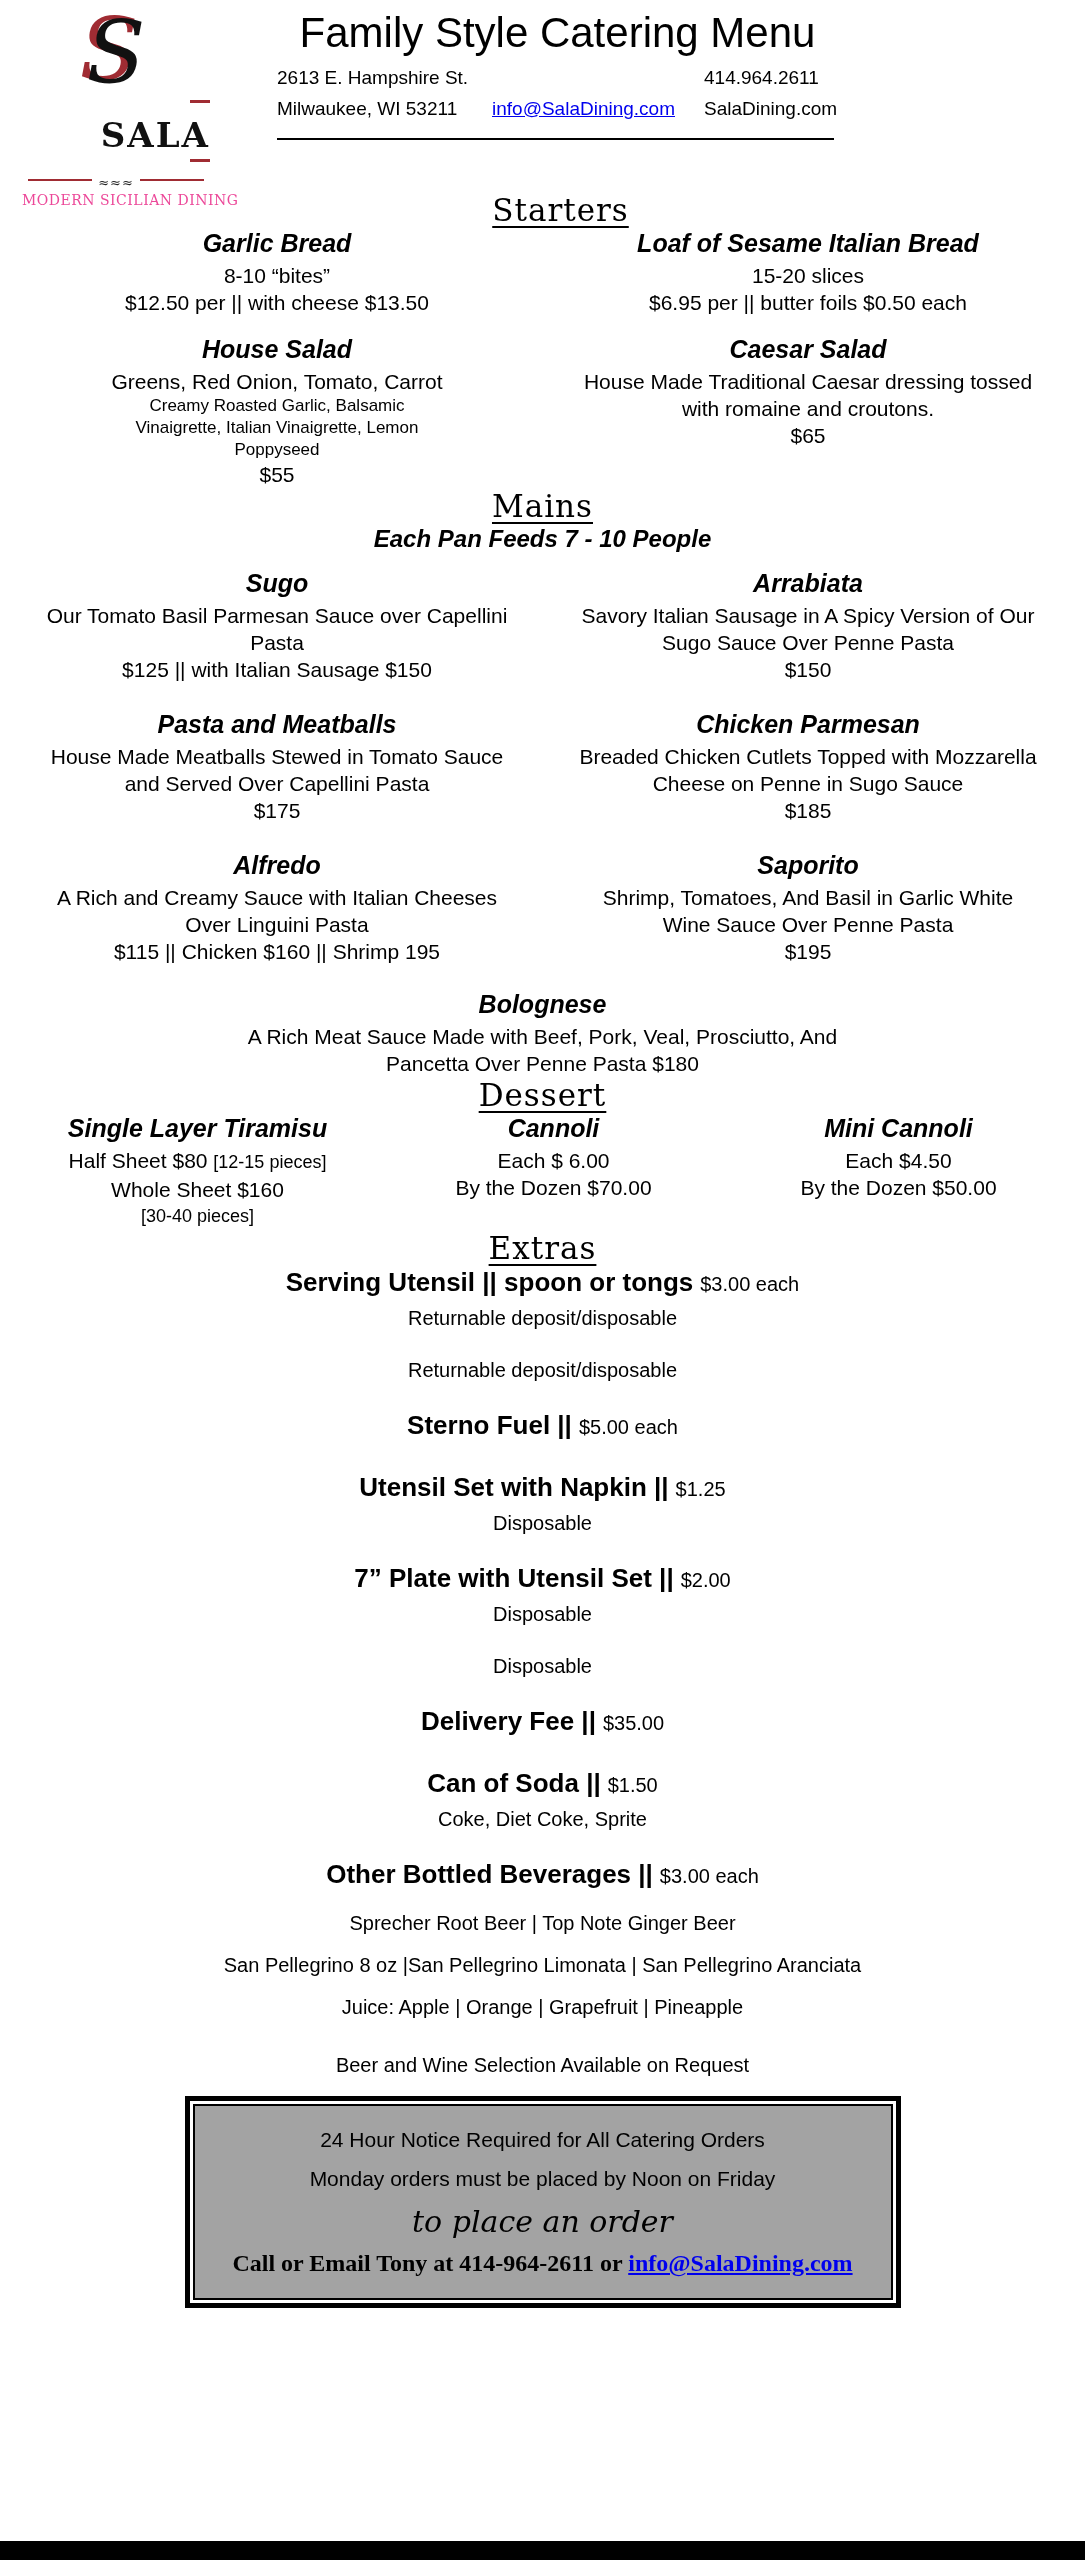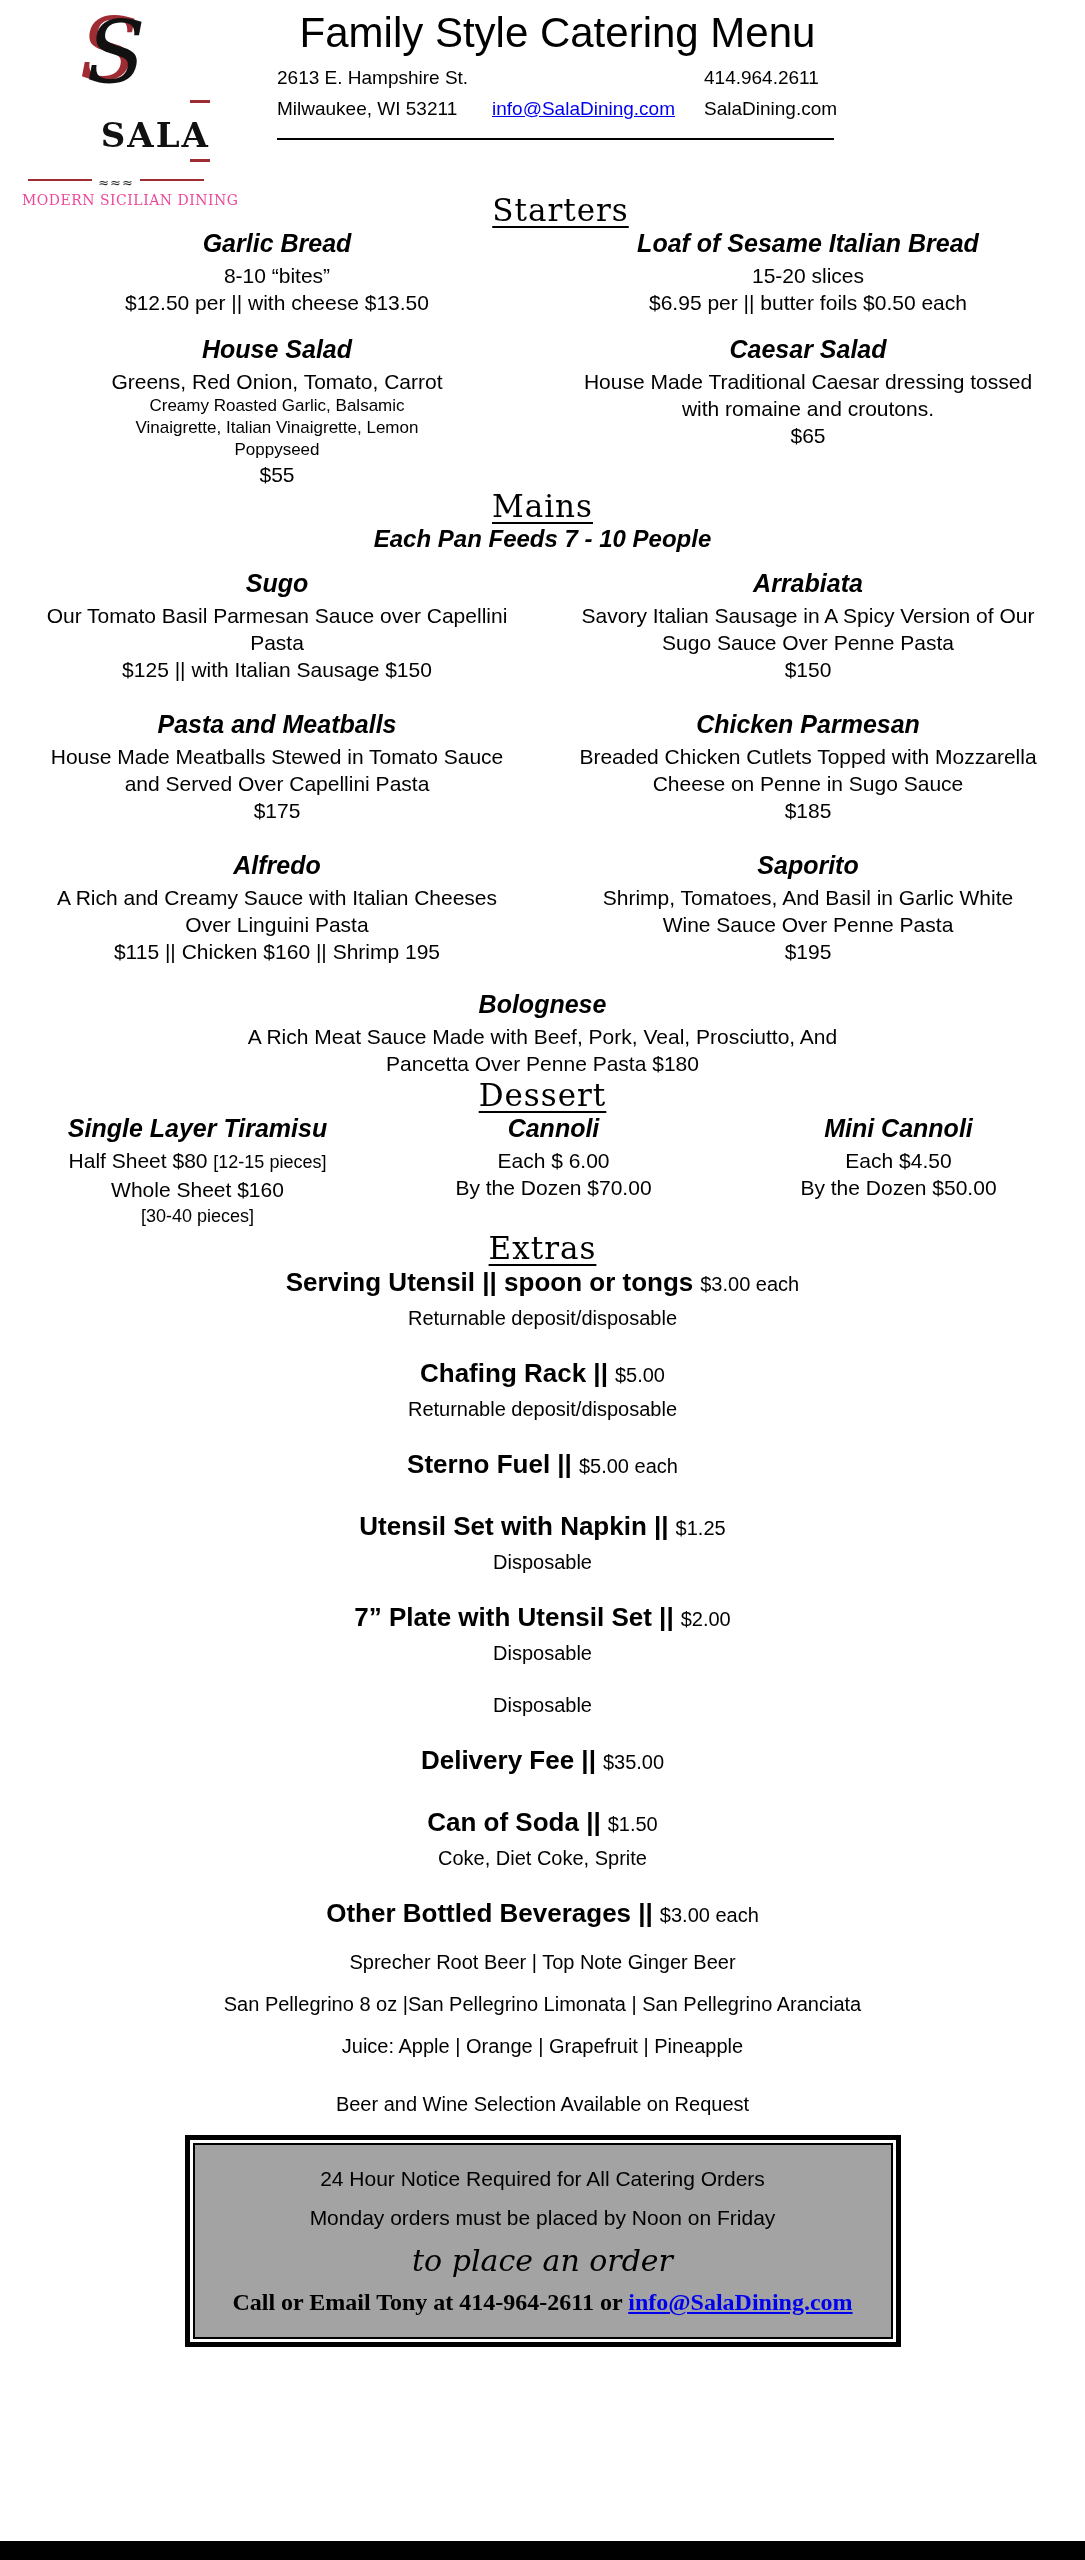--- a/index.html
+++ b/index.html
@@ -217,23 +217,20 @@
   <h2 class="section h-extras"><span>Extras</span></h2>
 
   <div class="extra">
     <div class="extra-head">
       <span class="extra-name">Serving Utensil || spoon or tongs</span><span class="extra-price">$3.00 each</span>
     </div>
     <div class="extra-sub">Returnable deposit/disposable</div>
   </div>
 
   <div class="extra">
-    <div class="extra-head">
-      <span class="extra-name">Chafing Rack ||</span><span class="extra-price">$5.00</span>
-    </div>
     <div class="extra-sub">Returnable deposit/disposable</div>
   </div>
 
   <div class="extra">
     <div class="extra-head">
       <span class="extra-name">Sterno Fuel ||</span><span class="extra-price">$5.00 each</span>
     </div>
   </div>
 
   <div class="extra">

